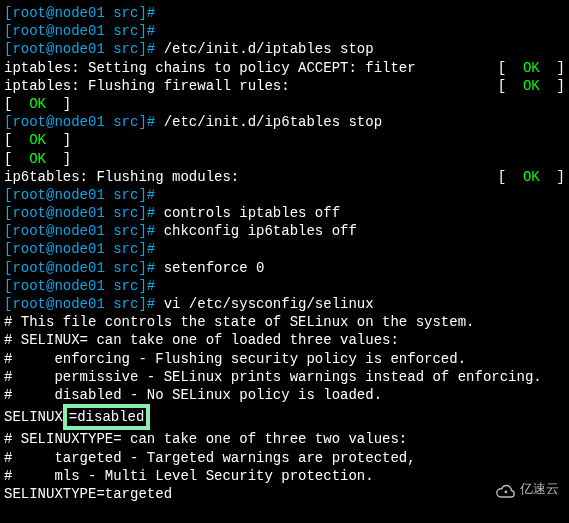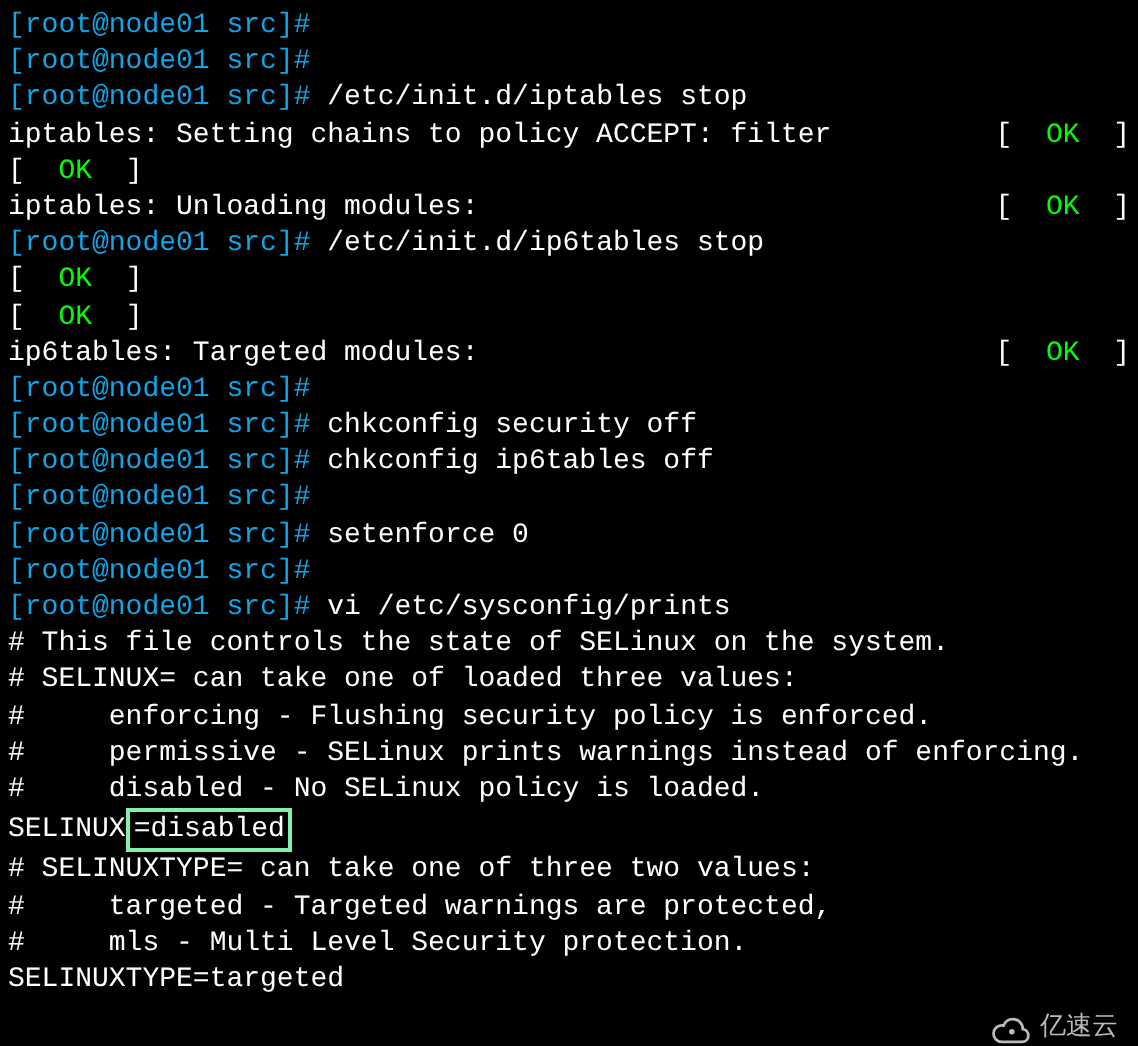--- a/index.html
+++ b/index.html
@@ -27,63 +27,63 @@
     }
     .green {
       color: #00ff00;
     }
     .status-line {
       display: flex;
       justify-content: space-between;
       white-space: pre;
     }
     .red-box {
-      border: 2px solid #86efac;
+      border: 4px solid #86efac;
       display: inline-block;
       padding: 0 2px;
     }
     .watermark {
       position: absolute;
-      bottom: 0;
+      bottom: 24px;
       right: 10px;
       color: #bbb;
       font-size: 13px;
       display: flex;
       align-items: center;
       gap: 4px;
     }
     .cloud-icon {
       width: 22px;
       height: 16px;
     }
   </style>
 </head>
 <body>
 
 <div class="line cyan">[root@node01 src]#</div>
 <div class="line cyan">[root@node01 src]#</div>
 <div class="line"><span class="cyan">[root@node01 src]# </span><span>/etc/init.d/iptables stop</span></div>
 
 <div class="status-line"><span>iptables: Setting chains to policy ACCEPT: filter</span><span><span>[  </span><span class="green">OK</span><span>  ]</span></span></div>
+<div class="status-line"><span>iptables: Flushing firewall rules:</span><span><span>[  </span><span class="green">OK</span><span>  ]</span></span></div>
 <div class="status-line"><span><span>[  </span><span class="green">OK</span><span>  ]</span></span></div>
-<div class="status-line"><span>iptables: Unloading modules:</span><span><span>[  </span><span class="green">OK</span><span>  ]</span></span></div>
 
 <div class="line"><span class="cyan">[root@node01 src]# </span><span>/etc/init.d/ip6tables stop</span></div>
 
 <div class="status-line"><span><span>[  </span><span class="green">OK</span><span>  ]</span></span></div>
 <div class="status-line"><span><span>[  </span><span class="green">OK</span><span>  ]</span></span></div>
-<div class="status-line"><span>ip6tables: Targeted modules:</span><span><span>[  </span><span class="green">OK</span><span>  ]</span></span></div>
+<div class="status-line"><span>ip6tables: Flushing modules:</span><span><span>[  </span><span class="green">OK</span><span>  ]</span></span></div>
 
 <div class="line cyan">[root@node01 src]#</div>
-<div class="line"><span class="cyan">[root@node01 src]# </span><span>chkconfig security off</span></div>
+<div class="line"><span class="cyan">[root@node01 src]# </span><span>controls iptables off</span></div>
 <div class="line"><span class="cyan">[root@node01 src]# </span><span>chkconfig ip6tables off</span></div>
 <div class="line cyan">[root@node01 src]#</div>
 <div class="line"><span class="cyan">[root@node01 src]# </span><span>setenforce 0</span></div>
 <div class="line cyan">[root@node01 src]#</div>
-<div class="line"><span class="cyan">[root@node01 src]# </span><span>vi /etc/sysconfig/prints</span></div>
+<div class="line"><span class="cyan">[root@node01 src]# </span><span>vi /etc/sysconfig/selinux</span></div>
 
 <div class="line"></div>
 <div class="line"></div>
 
 <div class="line"># This file controls the state of SELinux on the system.</div>
 <div class="line"># SELINUX= can take one of loaded three values:</div>
 <div class="line">#     enforcing - Flushing security policy is enforced.</div>
 <div class="line">#     permissive - SELinux prints warnings instead of enforcing.</div>
 <div class="line">#     disabled - No SELinux policy is loaded.</div>
 <div class="line"><span>SELINUX</span><span class="red-box">=disabled</span></div>

